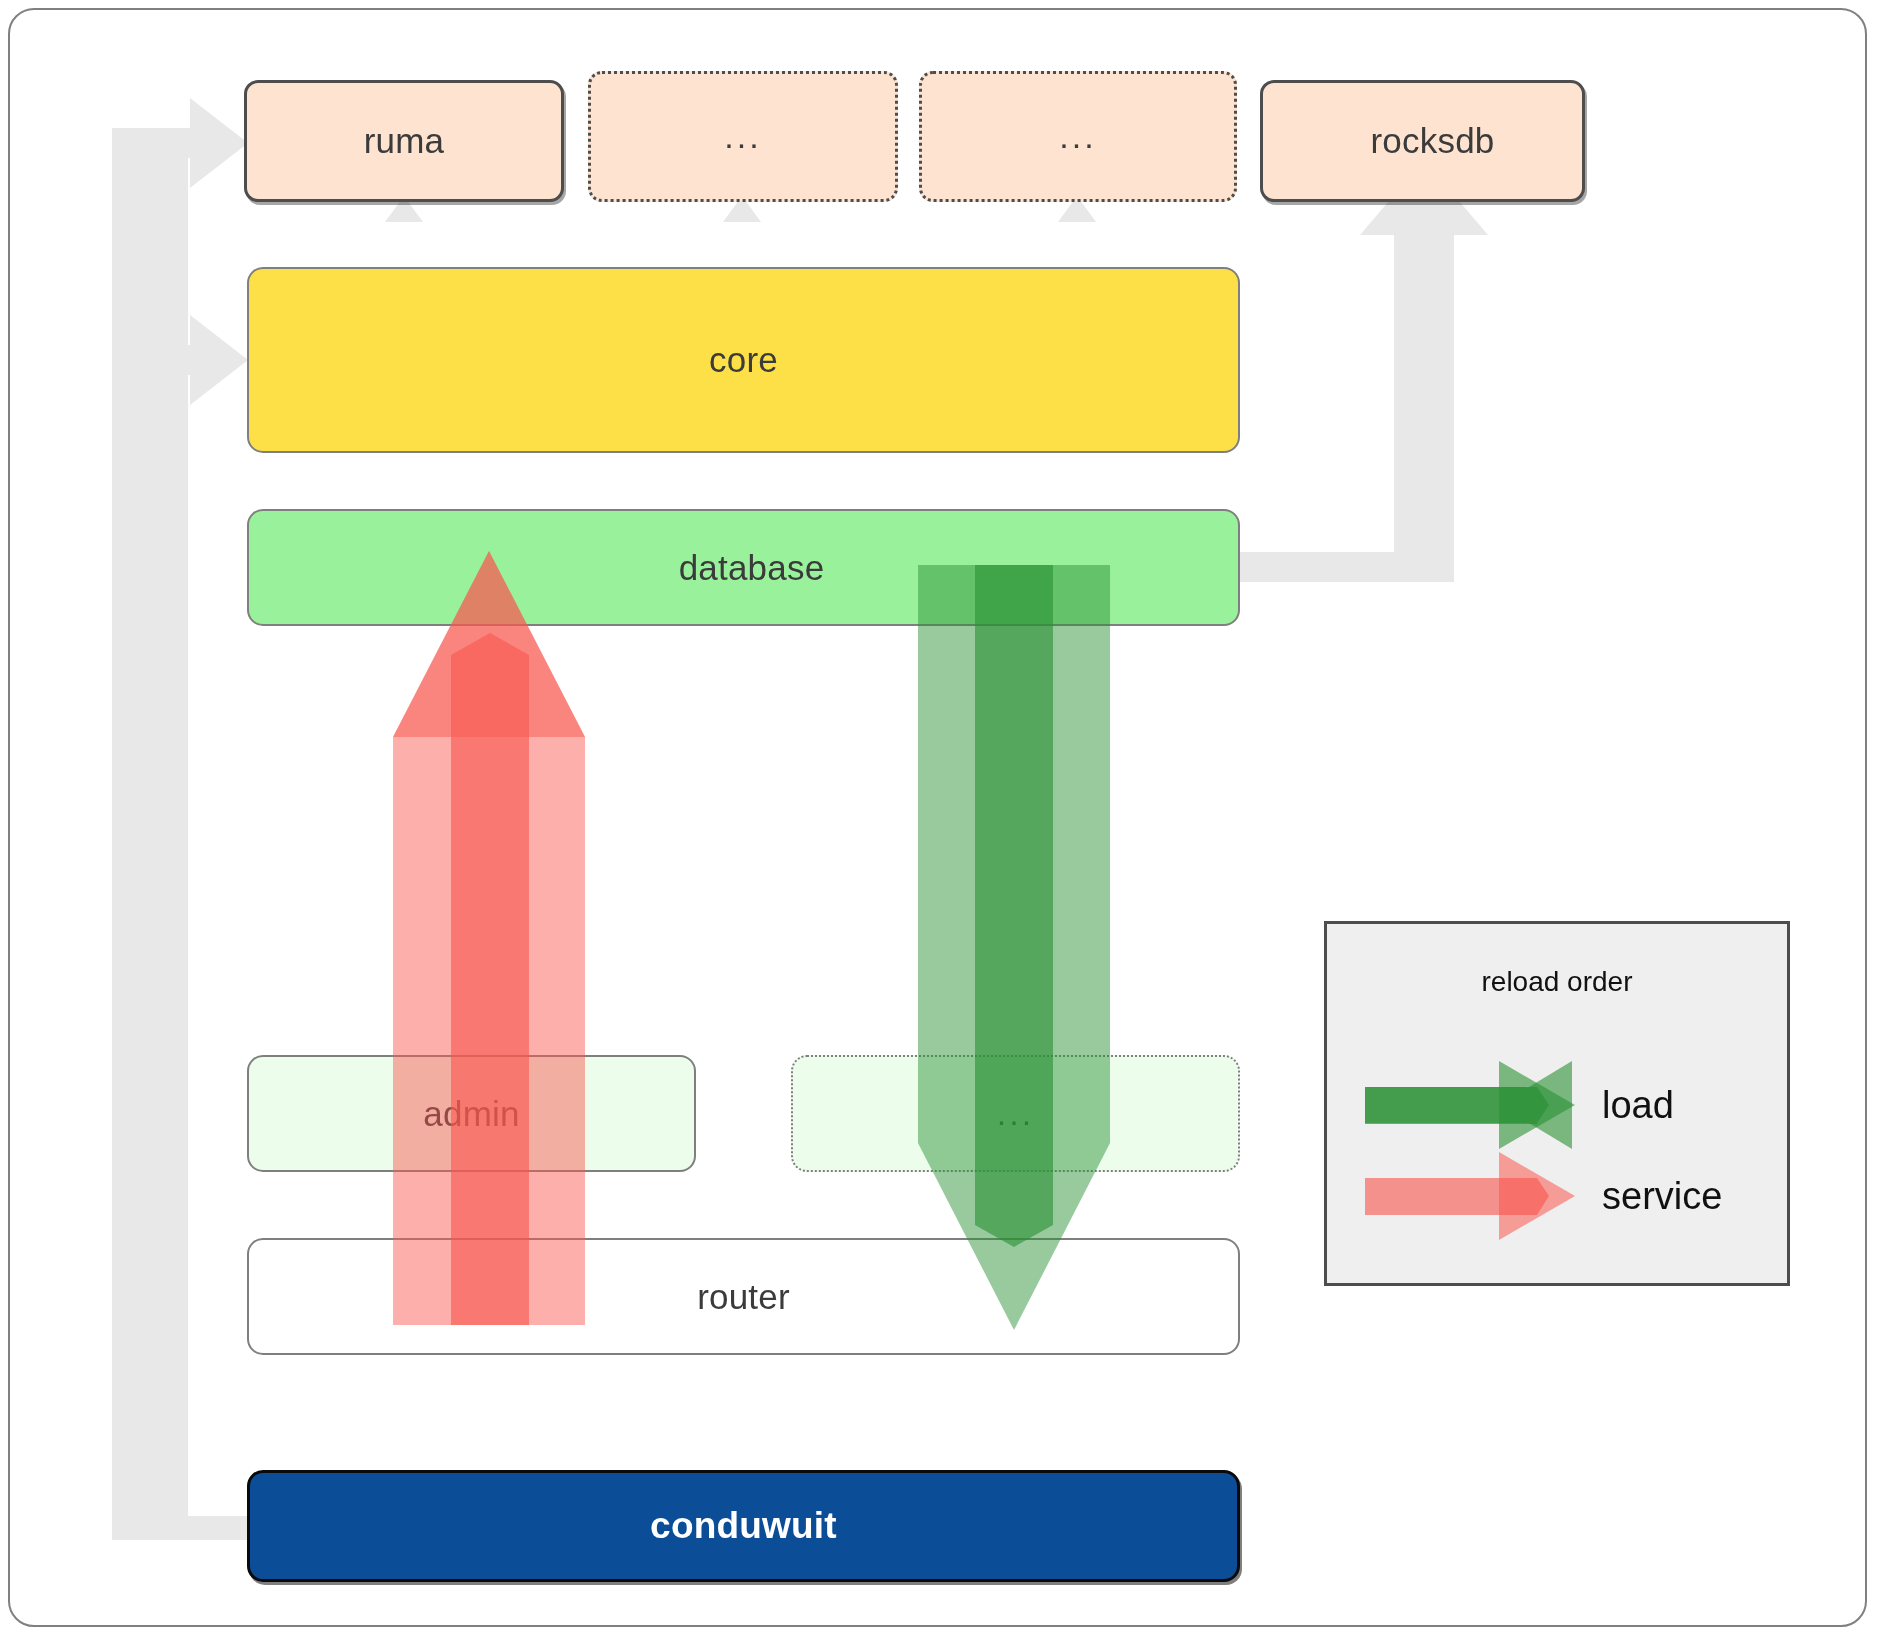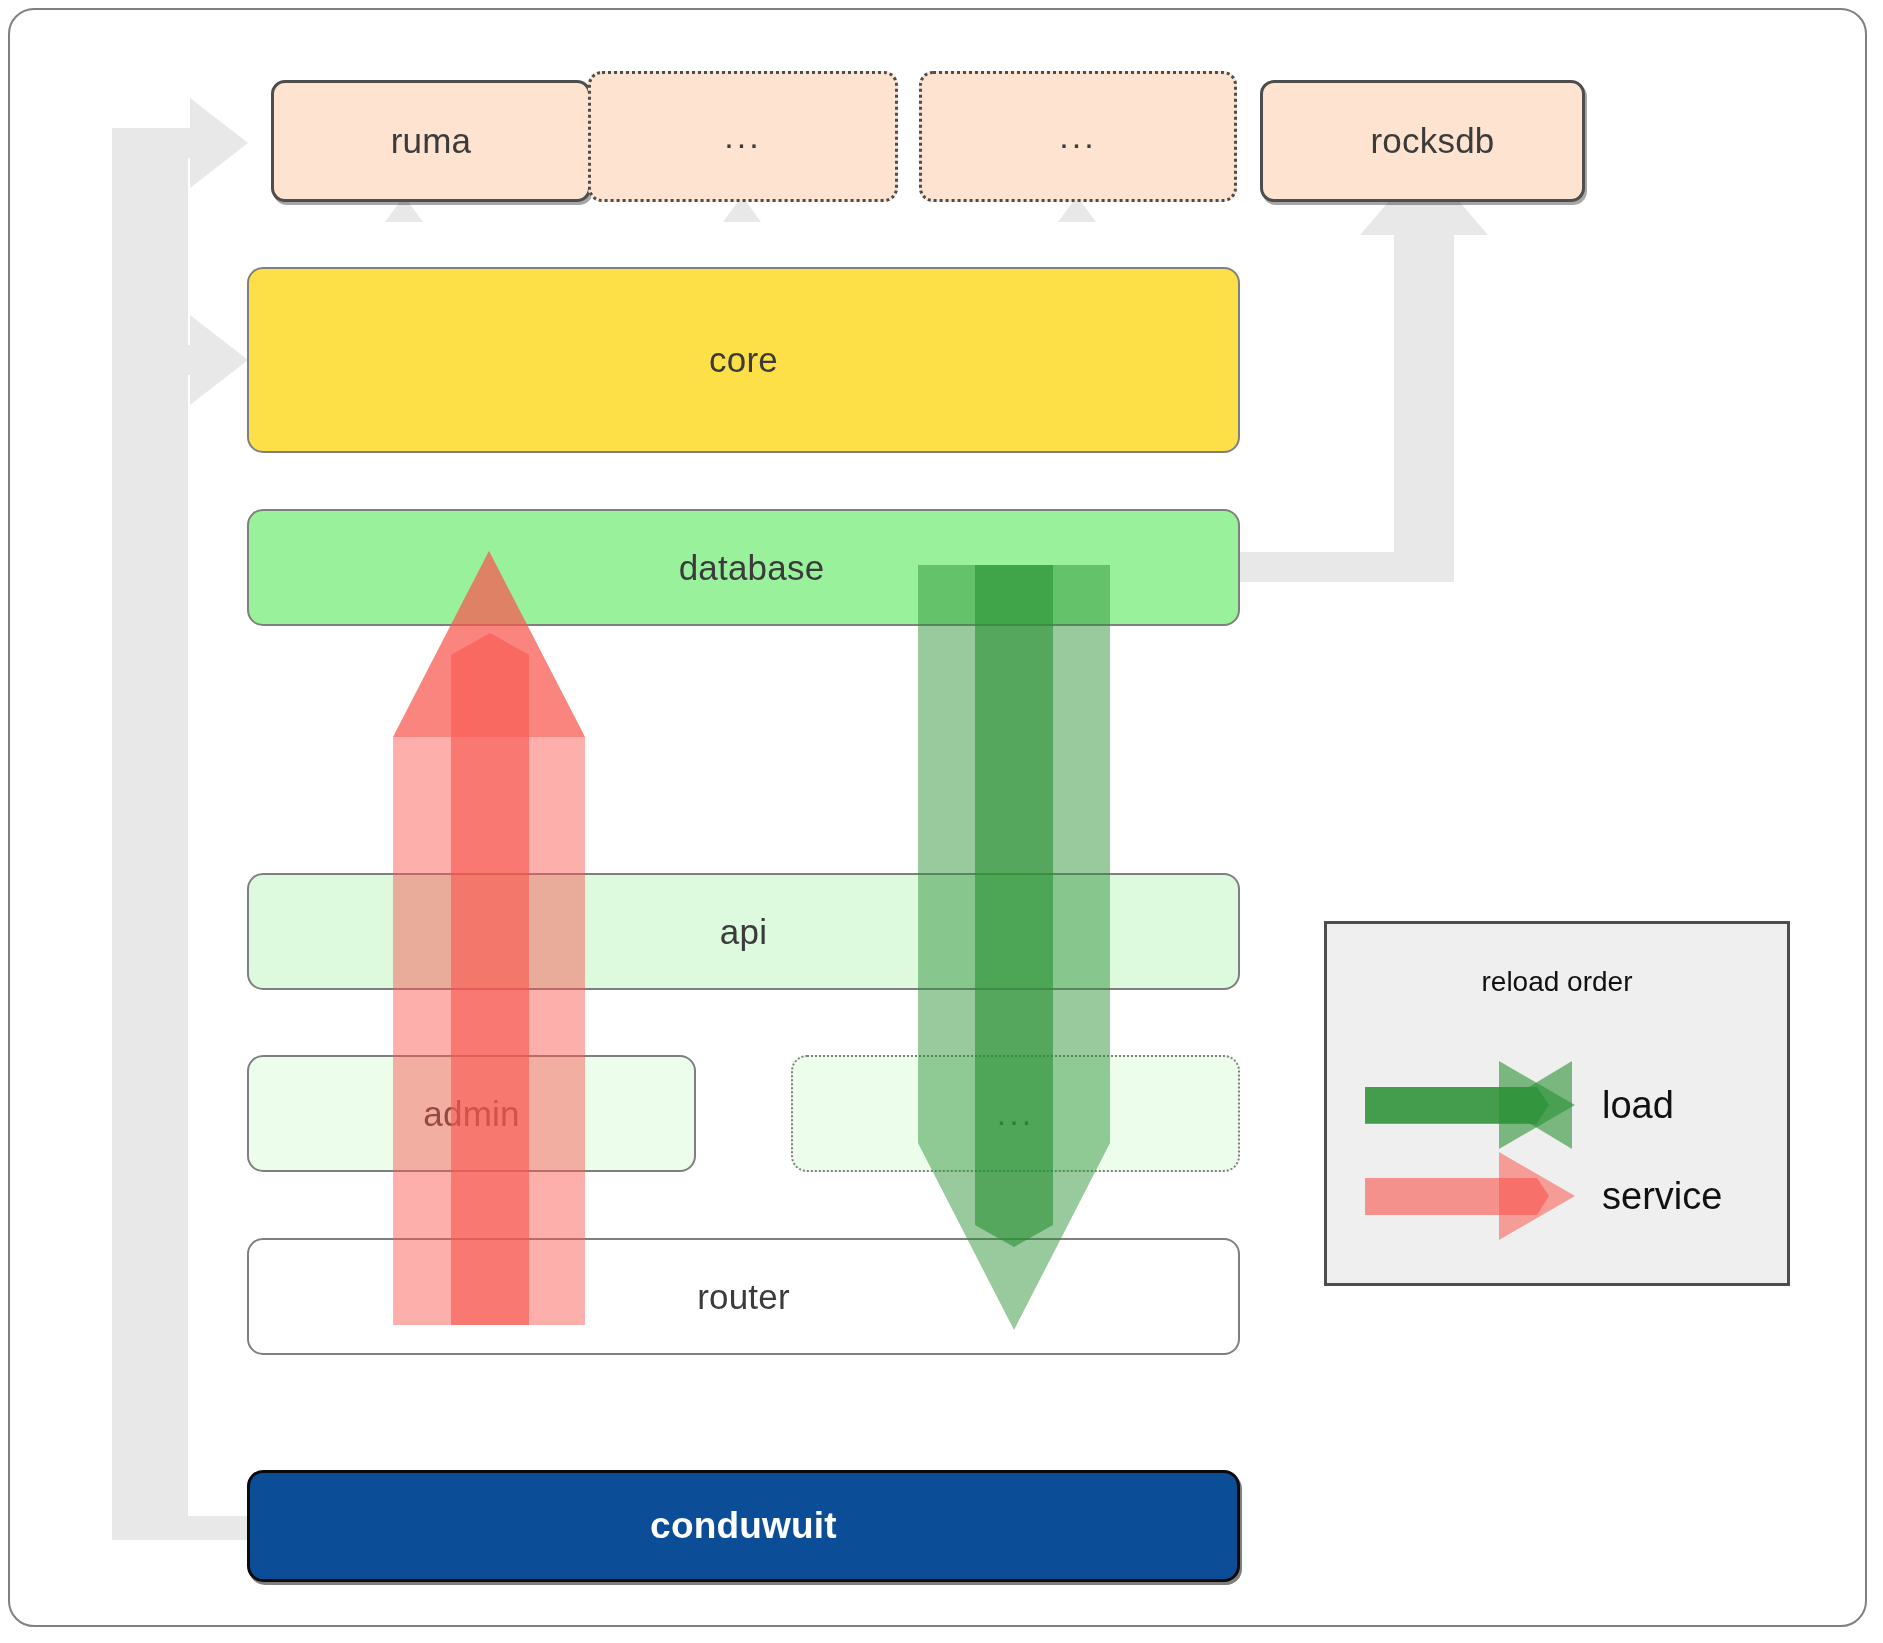--- a/index.html
+++ b/index.html
@@ -131,21 +131,21 @@
 
       <path d="M 404,273 L 404,222 L 385,222 L 404,196 L 423,222 L 404,222 L 404,273 Z"></path>
       <path d="M 742,273 L 742,222 L 723,222 L 742,196 L 761,222 L 742,222 L 742,273 Z"></path>
       <path d="M 1077,273 L 1077,222 L 1058,222 L 1077,196 L 1096,222 L 1077,222 L 1077,273 Z"></path>
 
       <path d="M 1240,552 L 1424,552 L 1424,582 L 1240,582 Z"></path>
       <path d="M 1394,582 L 1394,235 L 1360,235 L 1424,160 L 1488,235 L 1454,235 L 1454,582 Z"></path>
     </g>
   </svg>
 
-  <div class="node dep" style="left:244px; top:80px; width:320px; height:122px;margin-left:27px;">
+  <div class="node dep" style="left:244px; top:80px; width:320px; height:122px;">
     <span>ruma</span>
   </div>
 
   <div class="node dep-dotted" style="left:588px; top:71px; width:310px; height:131px;">
     <span class="ellipsis">...</span>
   </div>
 
   <div class="node dep-dotted" style="left:919px; top:71px; width:318px; height:131px;">
     <span class="ellipsis">...</span>
   </div>
@@ -156,23 +156,20 @@
 
   <div class="node core" style="left:247px; top:267px; width:993px; height:186px;">
     <span>core</span>
   </div>
 
   <div class="node layer" style="left:247px; top:509px; width:993px; height:117px; background:#99f29b;padding-left:16px;">
     <span>database</span>
   </div>
 
 
-  <div class="node layer" style="left:247px; top:873px; width:993px; height:117px; background:#ddf9de;">
-    <span>api</span>
-  </div>
 
   <div class="node layer" style="left:247px; top:1055px; width:449px; height:117px; background:#ecfdec;">
     <span>admin</span>
   </div>
 
   <div class="node layer-dotted" style="left:791px; top:1055px; width:449px; height:117px; background:#ecfdec;">
     <span class="ellipsis">...</span>
   </div>
 
   <div class="node layer" style="left:247px; top:1238px; width:993px; height:117px; background:#ffffff;">

